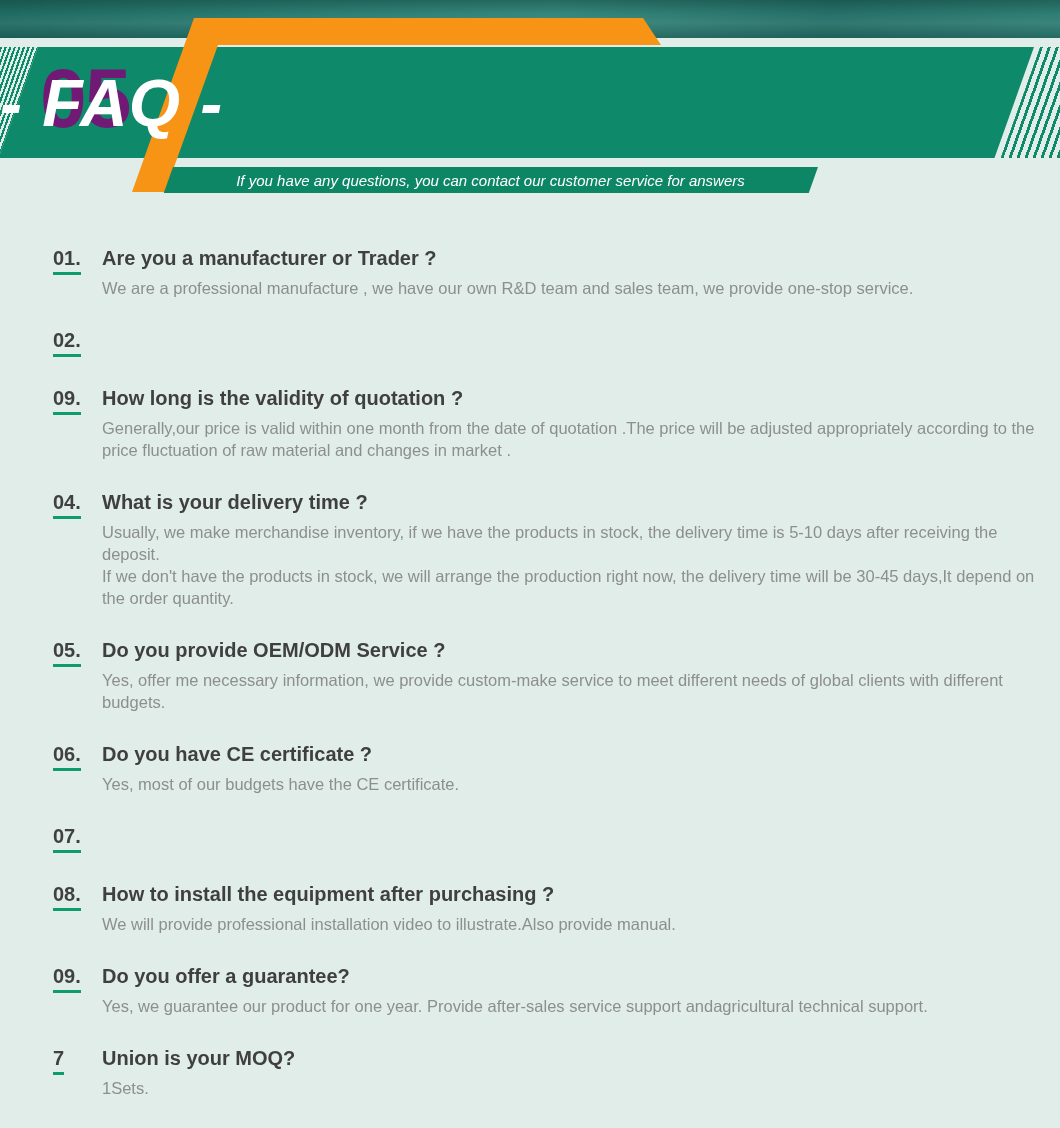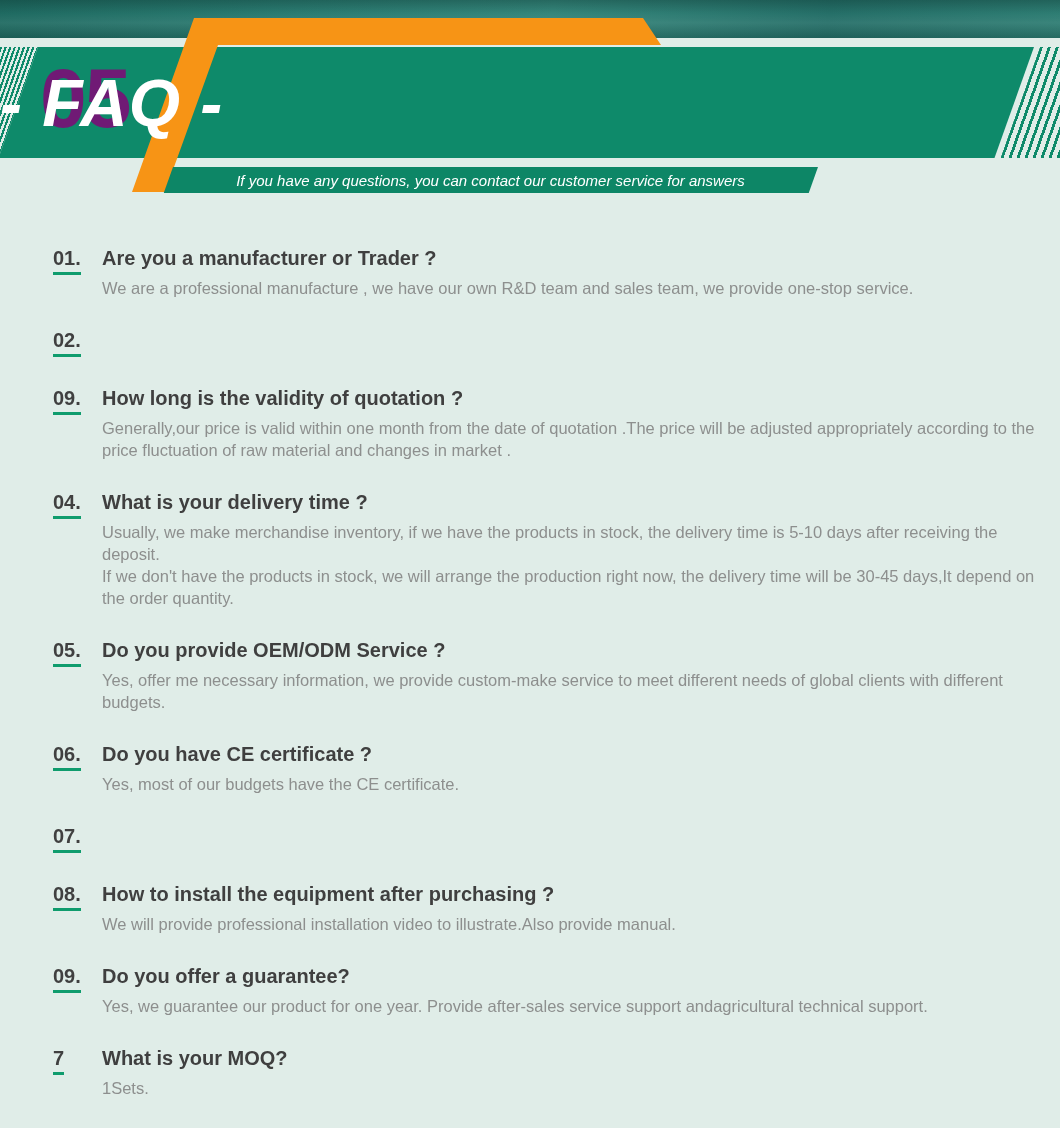--- a/index.html
+++ b/index.html
@@ -154,20 +154,20 @@
     <div class="faq-item">
       <div class="faq-number"><b>09.</b></div>
       <div class="faq-question">Do you offer a guarantee?</div>
       <div class="faq-answers">
           <div class="faq-answer">Yes, we guarantee our product for one year. Provide after-sales service support andagricultural technical support.</div>
         </div>
     </div>
 
     <div class="faq-item">
       <div class="faq-number"><b>7</b></div>
-      <div class="faq-question">What is your MOQ?</div>
+      <div class="faq-question">Union is your MOQ?</div>
       <div class="faq-answers">
           <div class="faq-answer">1Sets.</div>
         </div>
     </div>
   </div>
 
 </div>
 
 </body></html>

